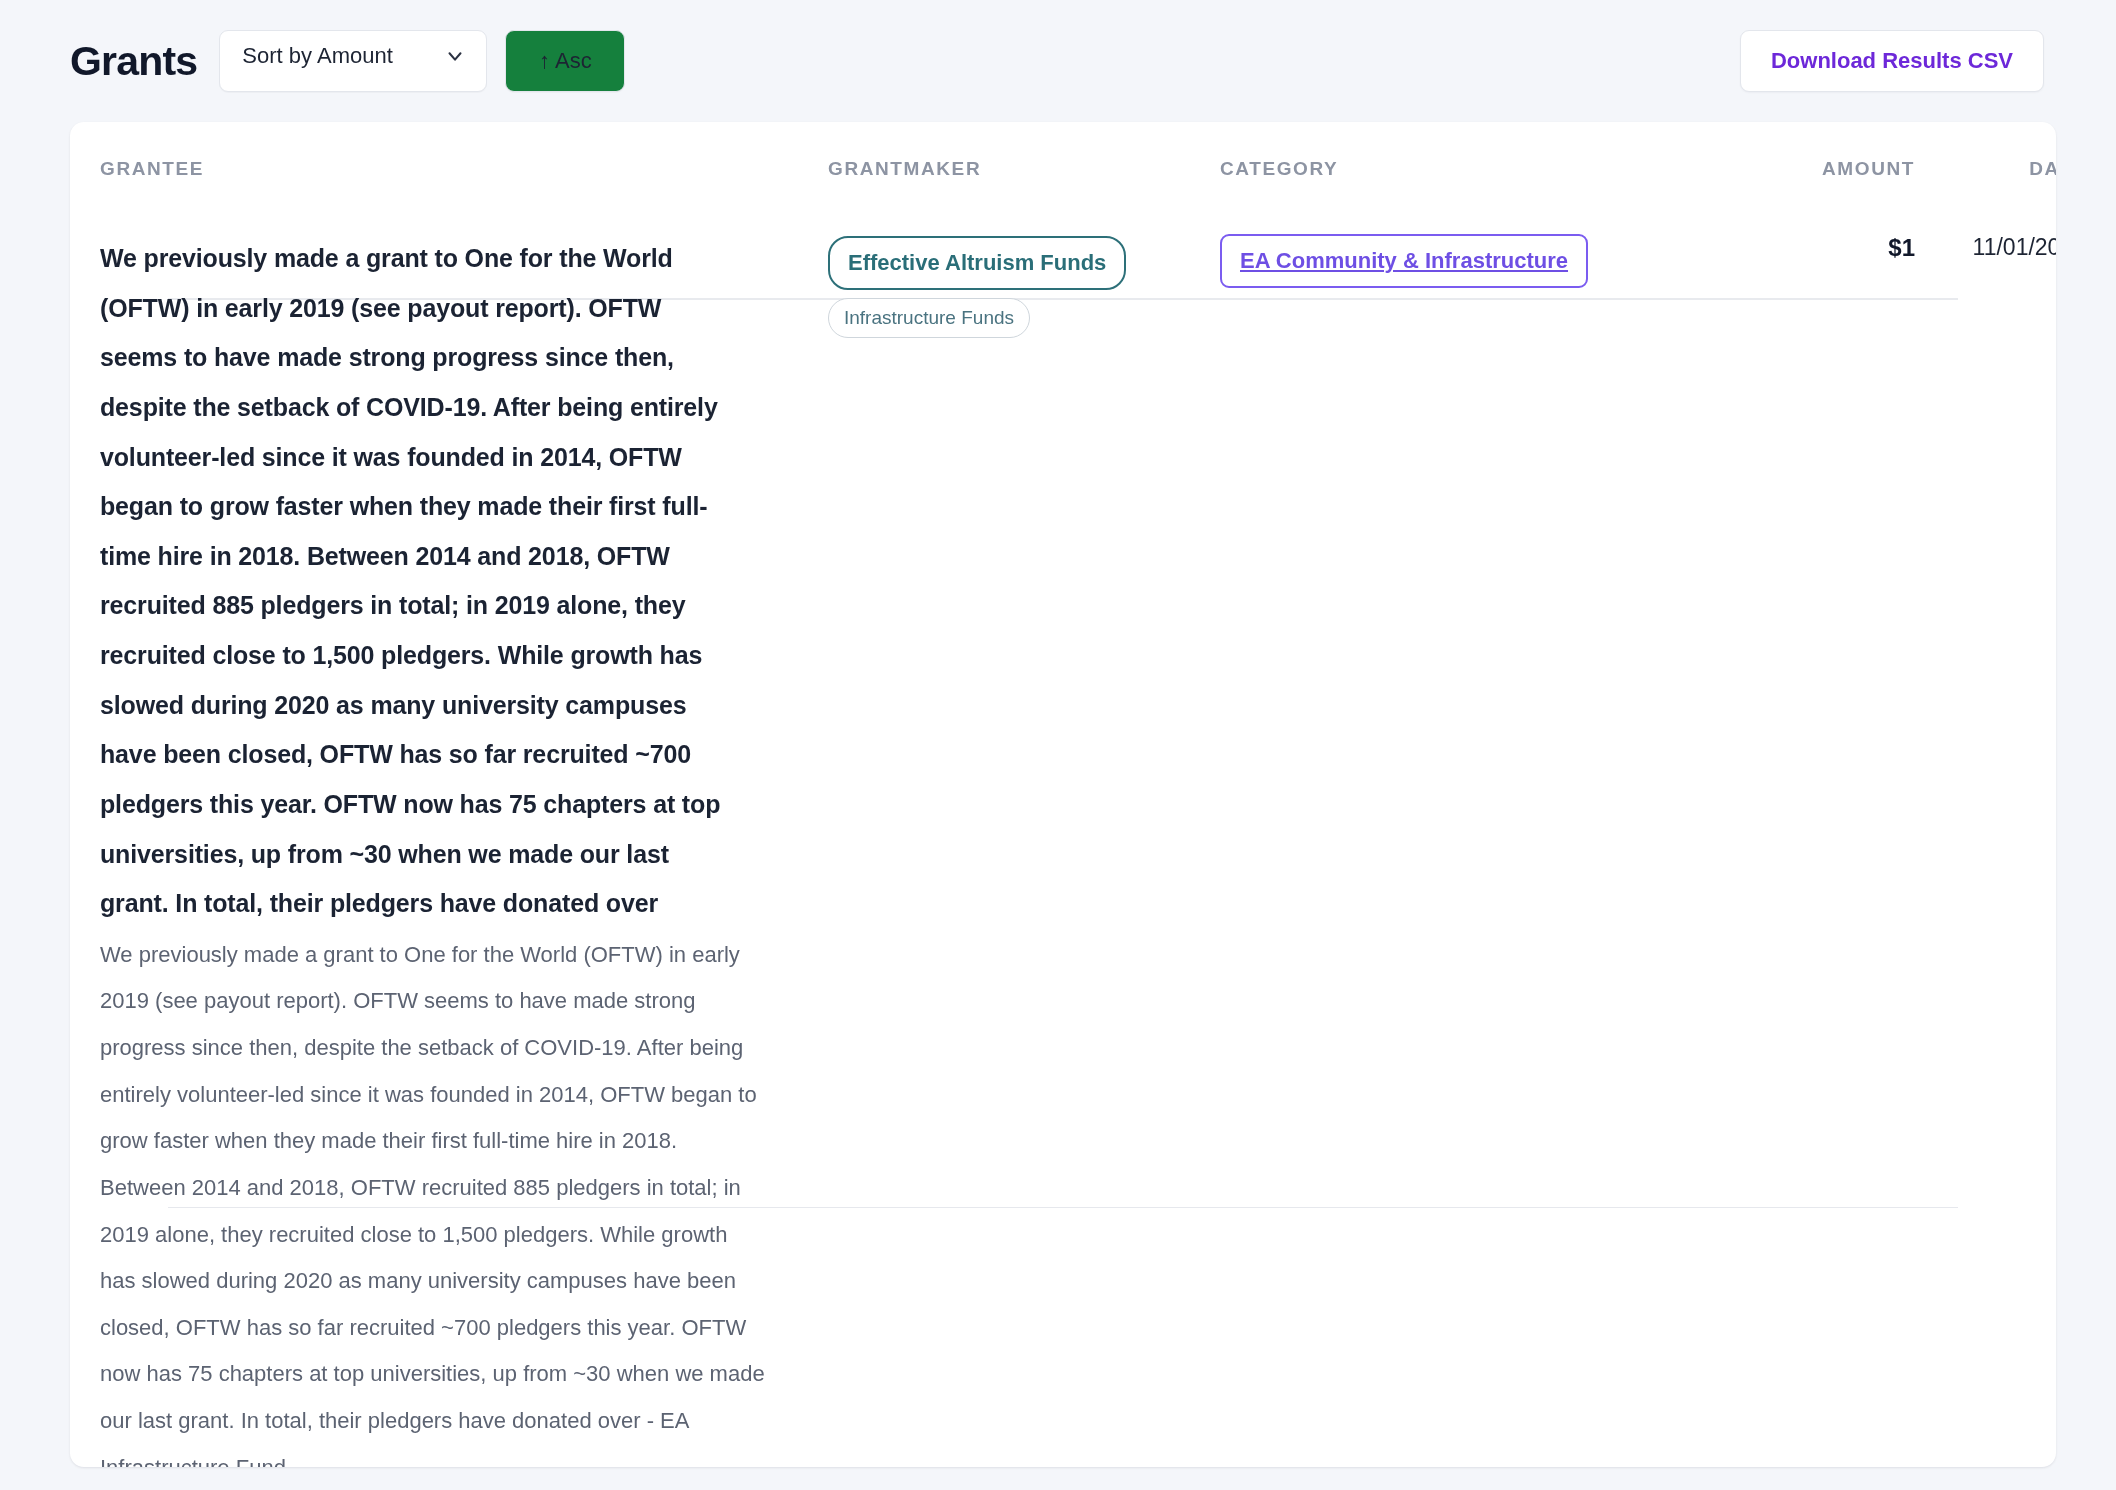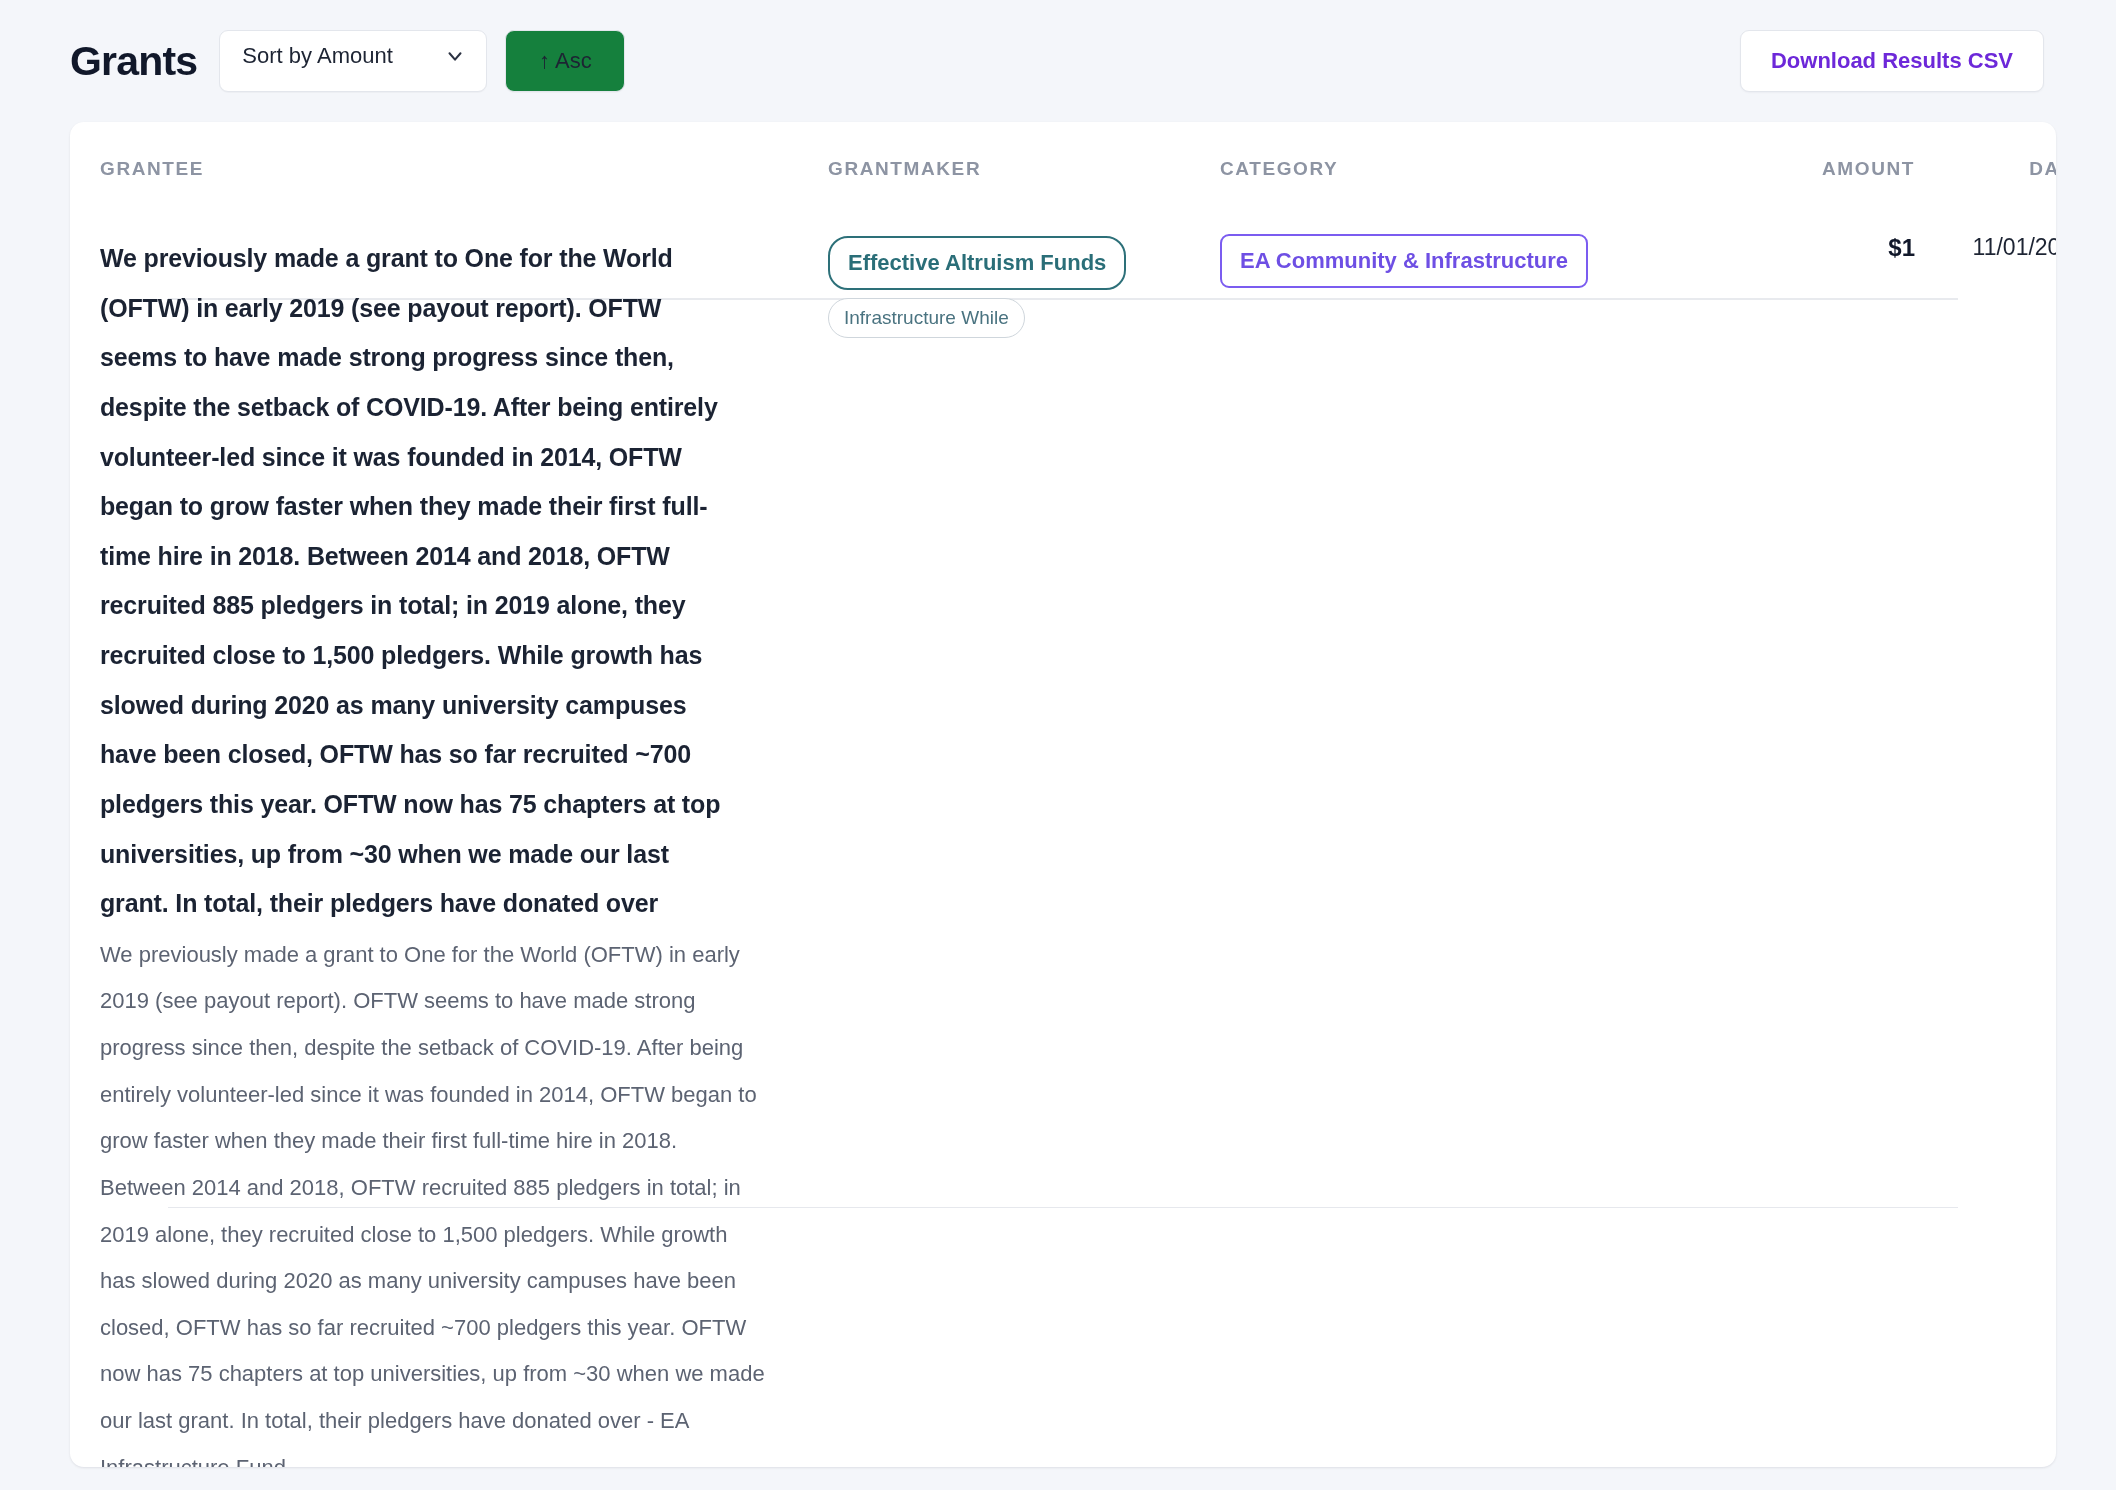--- a/index.html
+++ b/index.html
@@ -201,20 +201,21 @@
     background: #ffffff;
   }
   .tag-category {
     border: 2px solid #7b5cf0;
     color: #6e4fe4;
     font-weight: bold;
     font-size: 22px;
     padding: 12px 18px;
     background: #ffffff;
     border-radius: 9px;
+    text-decoration: underline;
   }
 
   .amount {
     font-size: 24px;
     font-weight: bold;
     color: #11182a;
     white-space: nowrap;
     padding-top: 4px;
   }
   .date {
@@ -260,21 +261,21 @@
     <div class="header-rule"></div>
 
     <div class="row">
       <div class="cell">
         <div class="grantee-title">We previously made a grant to One for the World (OFTW) in early 2019 (see payout report). OFTW seems to have made strong progress since then, despite the setback of COVID-19. After being entirely volunteer-led since it was founded in 2014, OFTW began to grow faster when they made their first full-time hire in 2018. Between 2014 and 2018, OFTW recruited 885 pledgers in total; in 2019 alone, they recruited close to 1,500 pledgers. While growth has slowed during 2020 as many university campuses have been closed, OFTW has so far recruited ~700 pledgers this year. OFTW now has 75 chapters at top universities, up from ~30 when we made our last grant. In total, their pledgers have donated over</div>
         <div class="grantee-desc">We previously made a grant to One for the World (OFTW) in early 2019 (see payout report). OFTW seems to have made strong progress since then, despite the setback of COVID-19. After being entirely volunteer-led since it was founded in 2014, OFTW began to grow faster when they made their first full-time hire in 2018. Between 2014 and 2018, OFTW recruited 885 pledgers in total; in 2019 alone, they recruited close to 1,500 pledgers. While growth has slowed during 2020 as many university campuses have been closed, OFTW has so far recruited ~700 pledgers this year. OFTW now has 75 chapters at top universities, up from ~30 when we made our last grant. In total, their pledgers have donated over - EA Infrastructure Fund</div>
       </div>
       <div class="cell">
         <div class="tagstack">
           <span class="tag tag-primary">Effective Altruism Funds</span>
-          <span class="tag tag-secondary">Infrastructure While</span>
+          <span class="tag tag-secondary">Infrastructure Funds</span>
         </div>
       </div>
       <div class="cell">
         <span class="tag tag-category">EA Community &amp; Infrastructure</span>
       </div>
       <div class="cell right">
         <span class="amount">$1</span>
       </div>
       <div class="cell right">
         <span class="date">11/01/2020</span>

